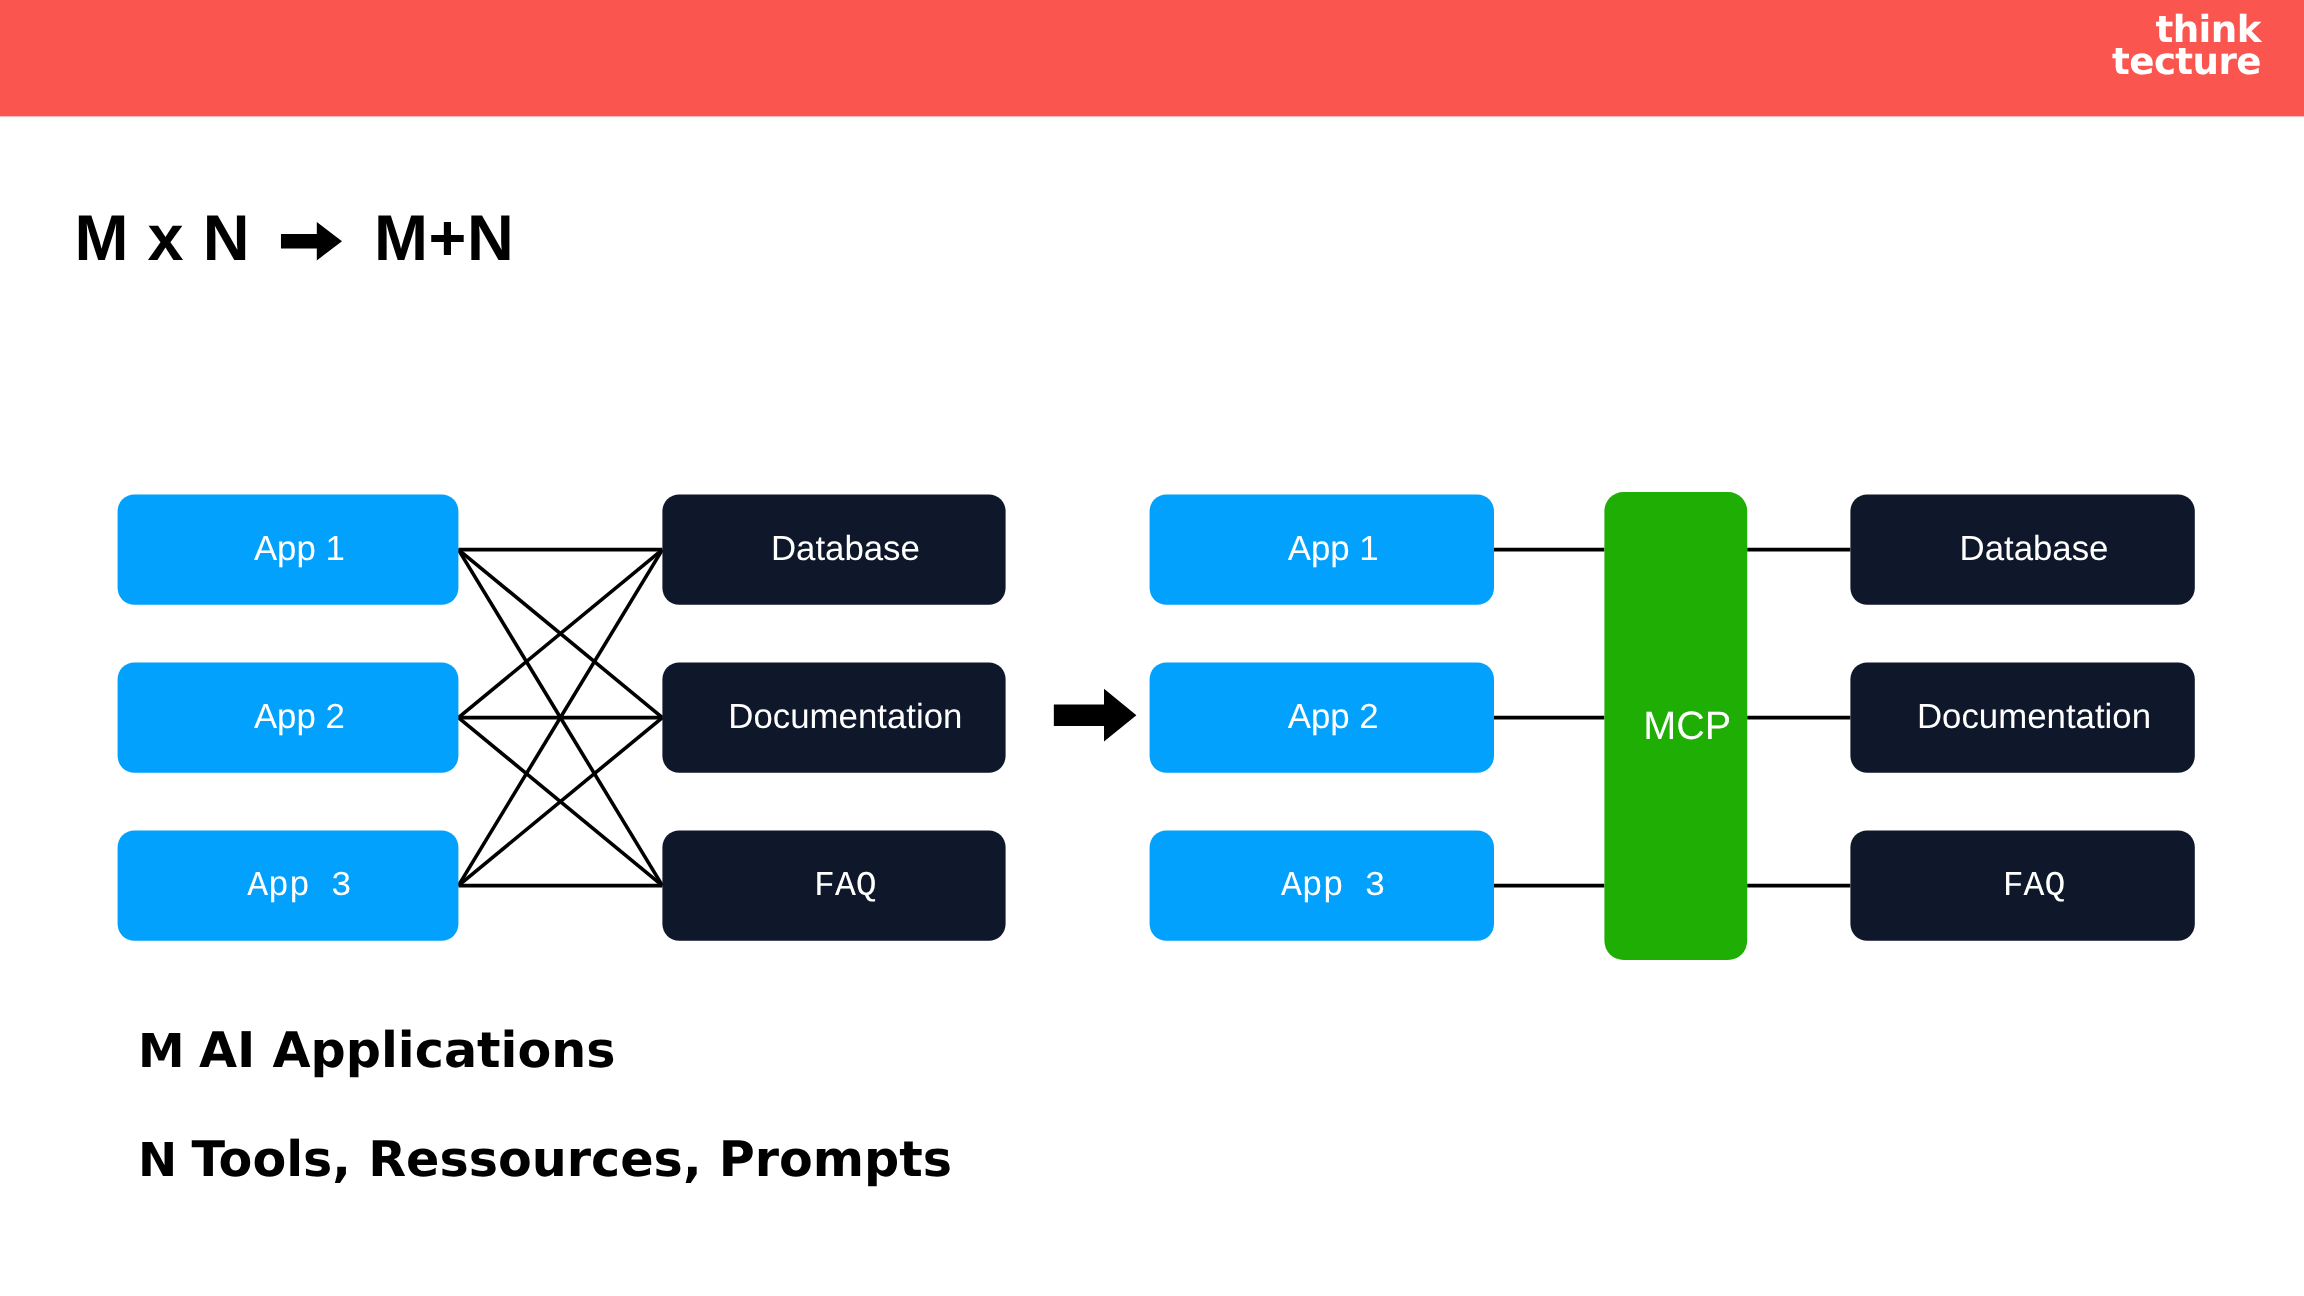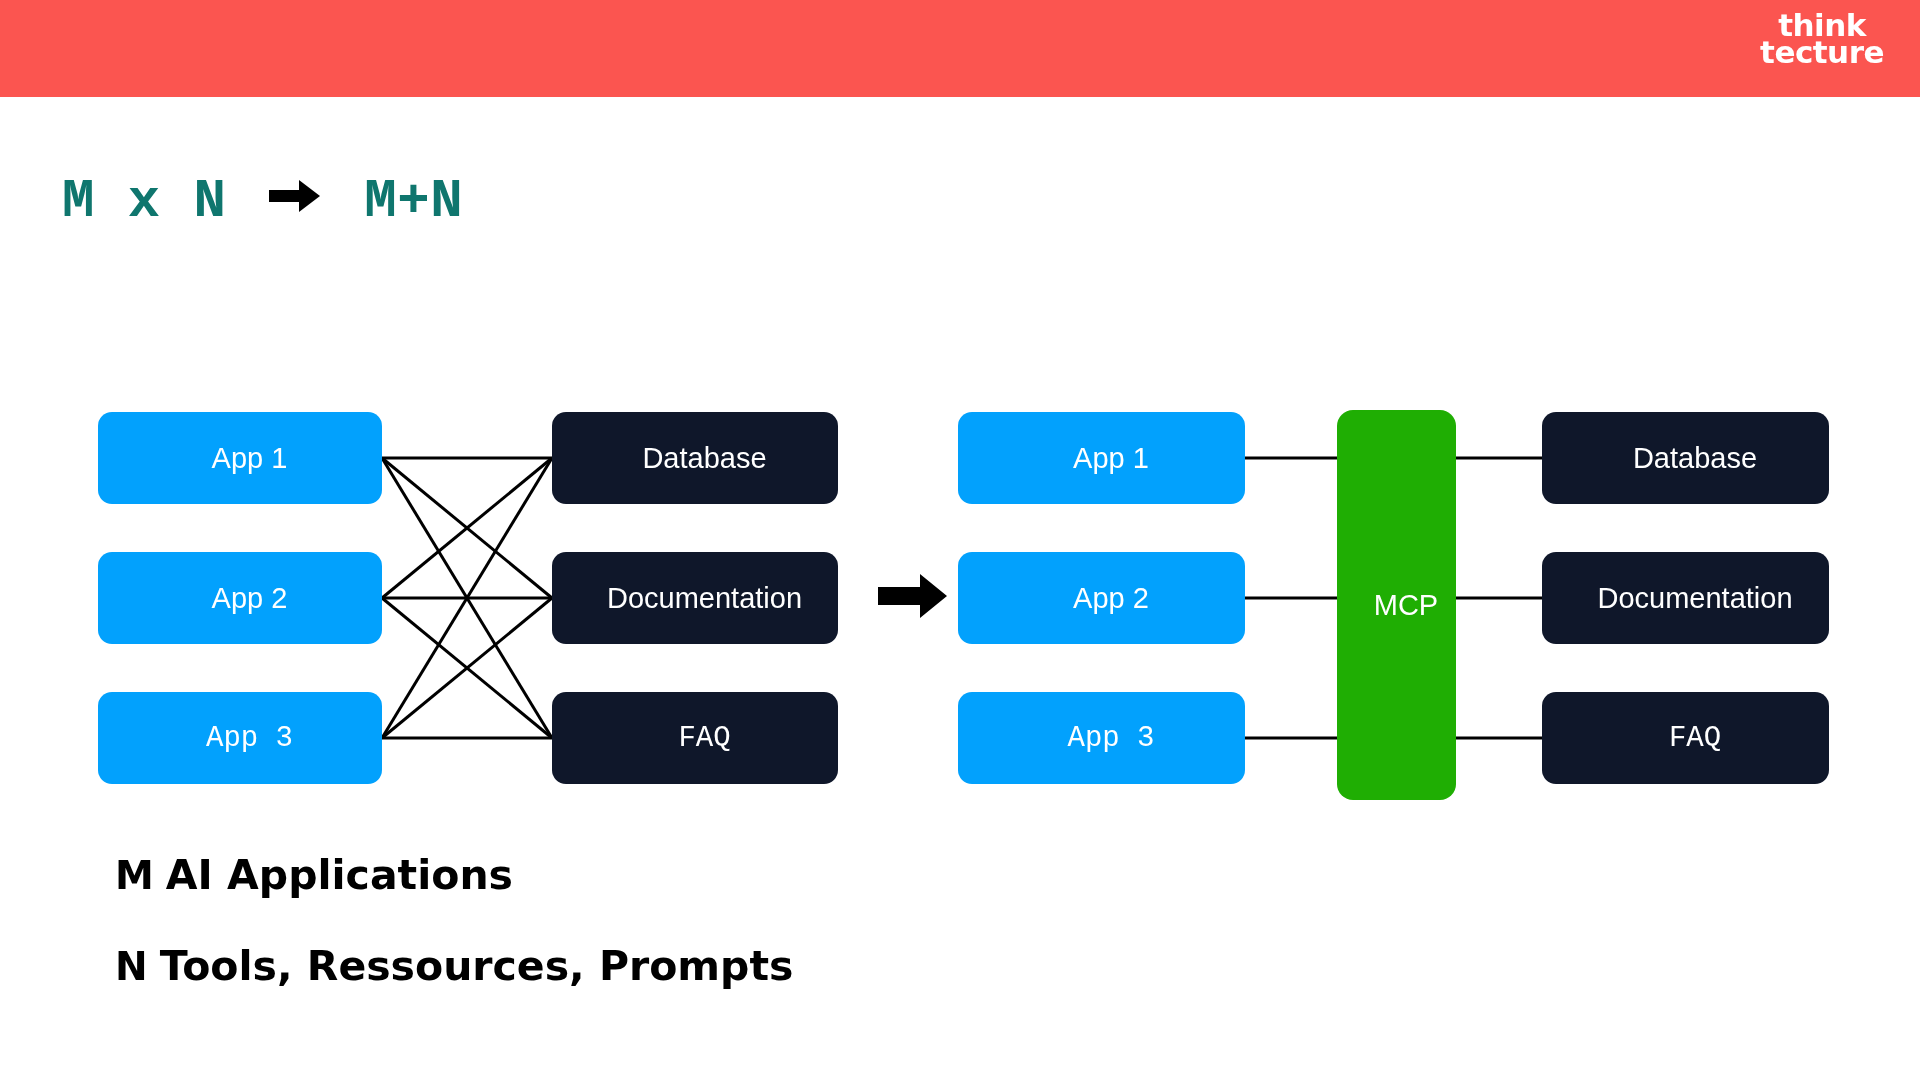--- a/index.html
+++ b/index.html
@@ -22,40 +22,40 @@
     left: 0;
     top: 0;
     width: 1920px;
     height: 97px;
     background: #fb5550;
   }
   .logo {
     position: absolute;
     right: 36px;
     top: 12px;
-    text-align: center;
+    text-align: right;
     line-height: 0.88;
     color: #ffffff;
     font-family: "DejaVu Sans", sans-serif;
     font-weight: bold;
     font-size: 31px;
     letter-spacing: -0.5px;
   }
   .logo-line { display: block; white-space: nowrap; }
 
   
   .slide-title {
     position: absolute;
     left: 62px;
     top: 168px;
-    font-family: Liberation Mono, monospace;
+    font-family: Liberation Sans, sans-serif;
     font-size: 54px;
     font-weight: bold;
     letter-spacing: 0.5px;
-    color: #0f766e;
+    color: #000000;
     white-space: nowrap;
   }
   .title-arrow {
     display: inline-block;
     vertical-align: middle;
     margin: 0 10px 6px 10px;
   }
 
   
   .diagram {
@@ -84,21 +84,21 @@
   }
   .node-app   { background: #02a1fd; }
   .node-res   { background: #0f172a; }
   .node-mcp   { background: #1fae03; border-radius: 16px; }
 
   
   .L-app { left: 98px;  width: 284px; height: 92px; }
   .L-res { left: 552px; width: 286px; height: 92px; }
   
   .R-app { left: 958px;  width: 287px; height: 92px; }
-  .R-mcp { left: 1337px; top: 410px; width: 119px; height: 390px; font-size: 29px; }
+  .R-mcp { left: 1337px; top: 410px; width: 119px; height: 390px; font-size: 33px; }
   .R-res { left: 1542px; width: 287px; height: 92px; }
 
   .row-1 { top: 412px; }
   .row-2 { top: 552px; }
   .row-3 { top: 692px; font-family: Liberation Mono, monospace; }
 
   
   .mid-arrow {
     position: absolute;
     left: 878px;

